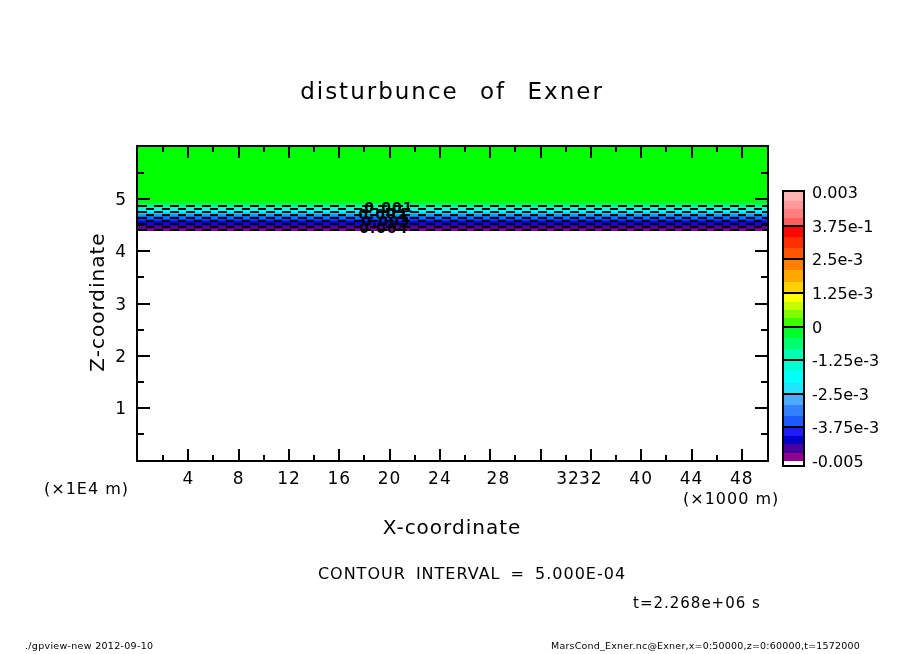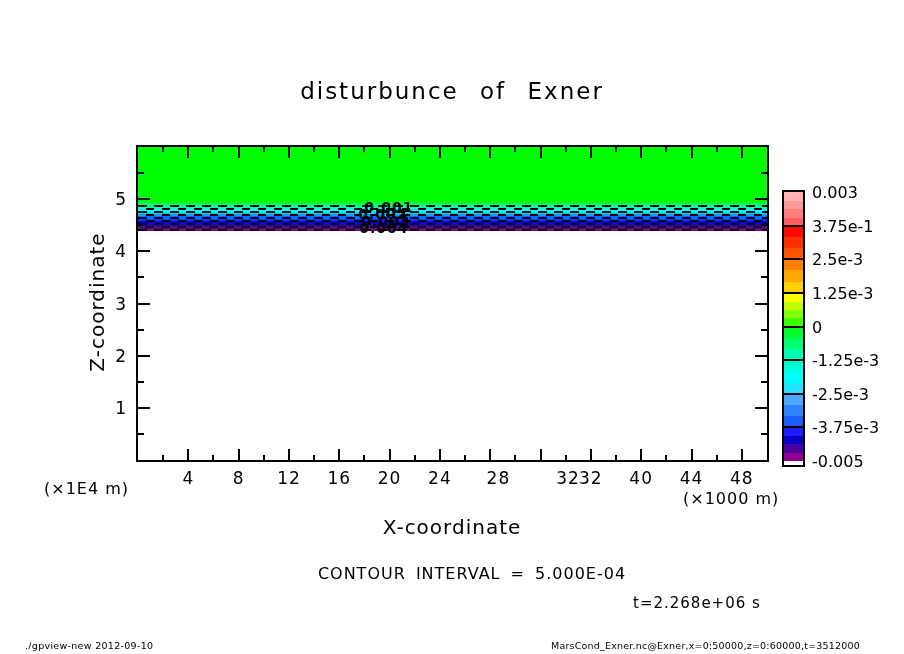--- a/index.html
+++ b/index.html
@@ -194,13 +194,13 @@
     <span class="abs cbar-label" style="top: 250.25px;">2.5e-3</span>
     <span class="abs cbar-label" style="top: 283.875px;">1.25e-3</span>
     <span class="abs cbar-label" style="top: 317.5px;">0</span>
     <span class="abs cbar-label" style="top: 351.125px;">-1.25e-3</span>
     <span class="abs cbar-label" style="top: 384.75px;">-2.5e-3</span>
     <span class="abs cbar-label" style="top: 418.375px;">-3.75e-3</span>
     <span class="abs cbar-label" style="top: 452px;">-0.005</span>
   </div>
 
 <div id="footer-left" class="abs">./gpview-new  2012-09-10</div>
-<div id="footer-right" class="abs">MarsCond_Exner.nc@Exner,x=0:50000,z=0:60000,t=3512000</div>
+<div id="footer-right" class="abs">MarsCond_Exner.nc@Exner,x=0:50000,z=0:60000,t=1572000</div>
 
 </body></html>

